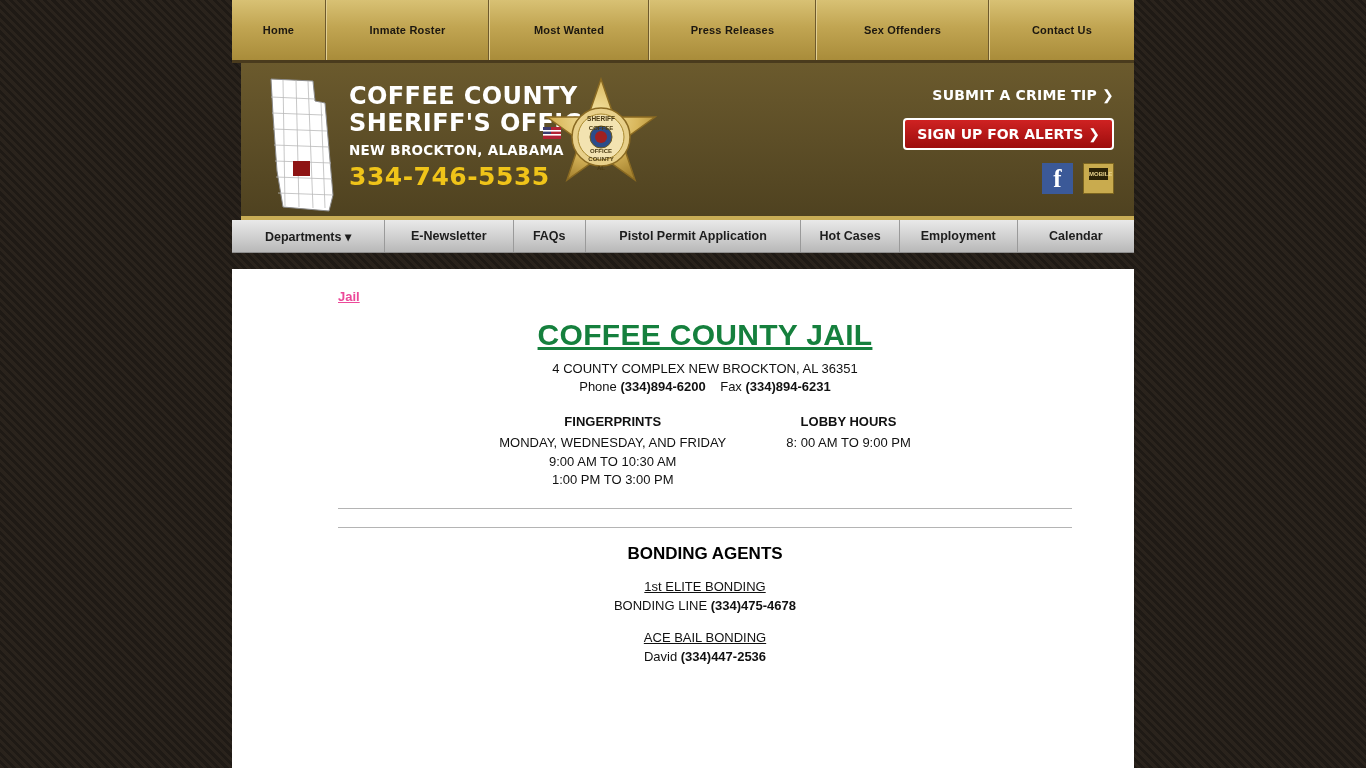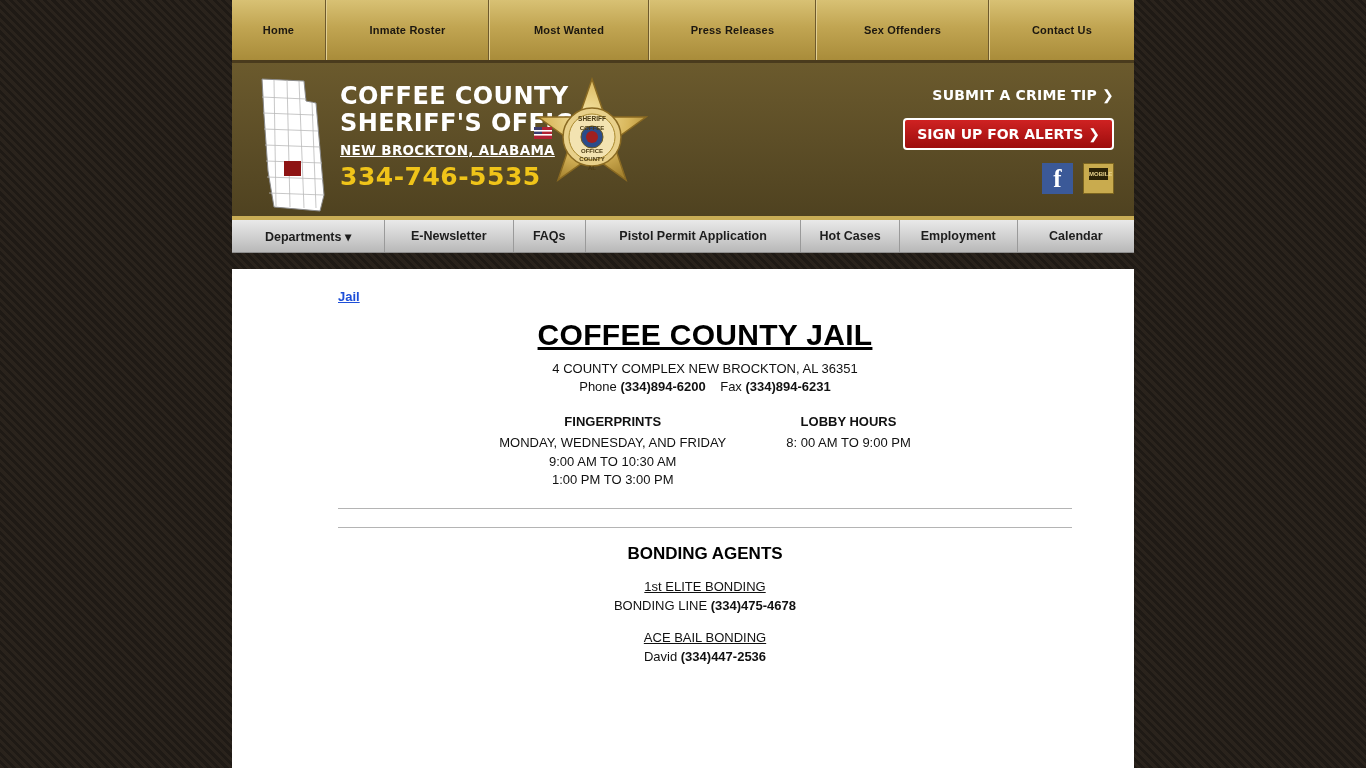--- a/index.html
+++ b/index.html
@@ -60,20 +60,21 @@
   .topnav-item.sexoff { flex: 0 0 173px; }
   .topnav-item.contact { flex: 1 1 auto; }
 
   
   .header {
     position: relative;
     height: 153px;
     background: linear-gradient(180deg, #6b5a2d 0%, #5d4e27 50%, #4f4220 100%);
     border-bottom: 4px solid #c9ad55;
     overflow: hidden;
+    margin-left: 9px;
   }
   .al-map {
     position: absolute;
     left: 22px;
     top: 12px;
     width: 78px;
     height: 118px;
   }
   .al-map svg { display: block; }
   .title-block {
@@ -89,21 +90,20 @@
     line-height: 1.12;
     text-transform: uppercase;
     font-family: "DejaVu Sans", sans-serif;
   }
   .title-city {
     font-size: 13.5px;
     font-weight: bold;
     margin-top: 5px;
     letter-spacing: 0.3px;
     font-family: "DejaVu Sans", sans-serif;
-    text-decoration: underline;
   }
   .title-phone {
     font-size: 25px;
     font-weight: bold;
     color: #f0c419;
     margin-top: 4px;
     letter-spacing: 0.5px;
     font-family: "DejaVu Sans", sans-serif;
   }
   .badge {
@@ -209,30 +209,30 @@
     box-sizing: border-box;
     border-left: 8px solid #fff;
   }
   .content {
     padding: 20px 62px 0 98px;
     box-sizing: border-box;
   }
   .breadcrumb {
     font-size: 13px;
     font-weight: bold;
-    color: #1d4ed8;
+    color: #ec4899;
     text-decoration: underline;
     cursor: pointer;
     margin-bottom: 14px;
   }
   .jail-title {
     text-align: center;
     font-size: 30px;
     font-weight: bold;
-    color: #000000;
+    color: #15803d;
     text-decoration: underline;
     letter-spacing: 0.3px;
     margin: 6px 0 8px;
     font-family: "Liberation Sans", sans-serif;
   }
   .addr, .phones {
     text-align: center;
     font-size: 13px;
     color: #111;
     line-height: 1.42;

